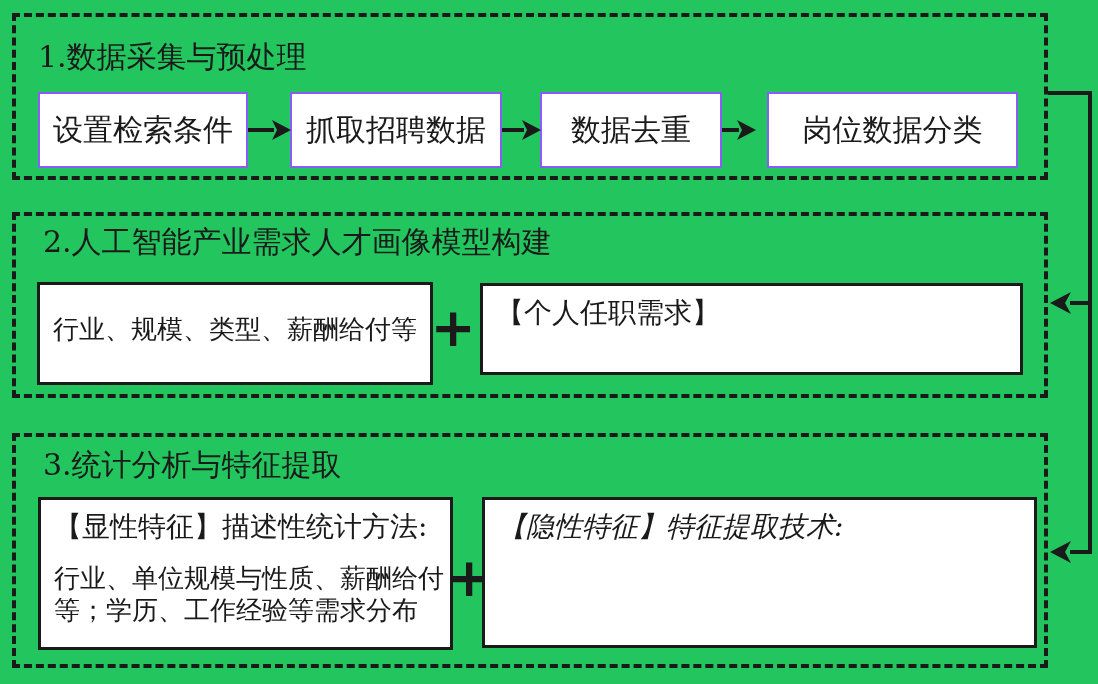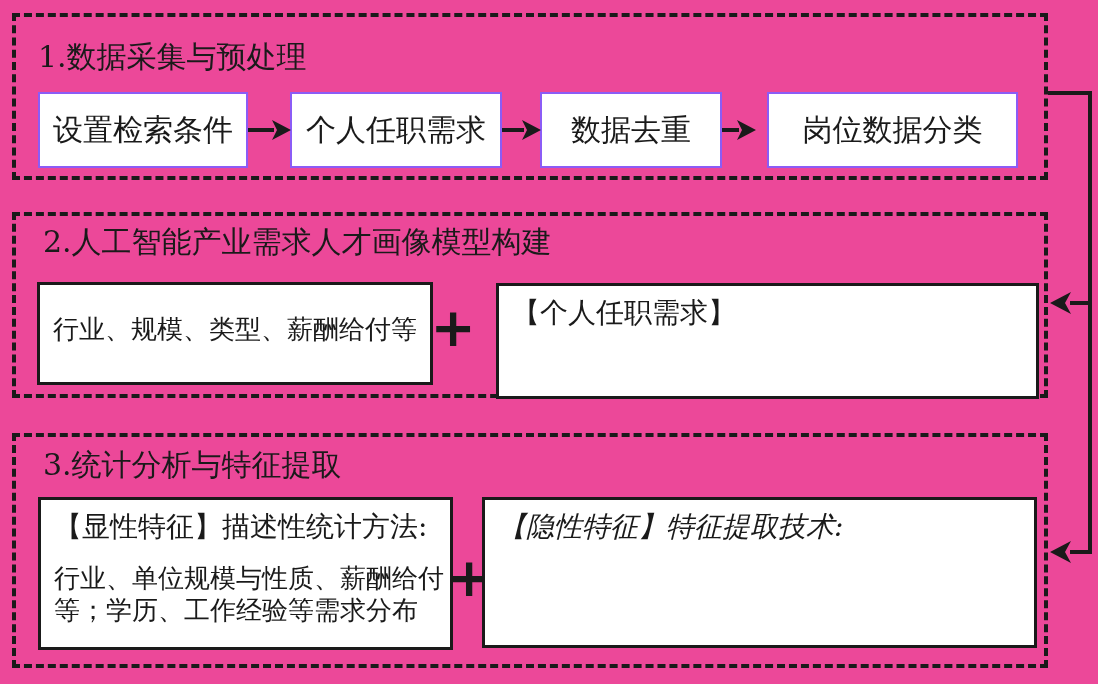--- a/index.html
+++ b/index.html
@@ -1,17 +1,17 @@
 <!DOCTYPE html>
 <html><head>
 <meta charset="utf-8">
 <style>
   html,body{margin:0;padding:0;background:#ffffff;}
   .page{
-    position:relative;width:1098px;height:684px;background:#ec4899;overflow:hidden;
+    position:relative;width:1098px;height:684px;background:#22c55e;overflow:hidden;
     font-family:"DejaVu Serif","Liberation Serif",serif;color:#1a1a1a;
   }
   .panel{
     position:absolute;box-sizing:border-box;border:4px dashed #1a1a1a;background:transparent;
   }
   .panel-1{left:12px;top:13px;width:1036px;height:167px;}
   .panel-2{left:12px;top:212px;width:1036px;height:186px;}
   .panel-3{left:12px;top:433px;width:1036px;height:235px;}
   .panel-title{
     position:absolute;font-size:30px;line-height:32px;white-space:nowrap;color:#1a1a1a;
@@ -38,32 +38,32 @@
   .overlay polygon{fill:#1a1a1a;stroke:none;}
 </style>
 </head>
 <body>
 
 <div class="page">
 
   <section class="panel panel-1">
     <div class="panel-title" style="left:22px;top:24px;">1.数据采集与预处理</div>
     <div class="flow-box" style="left:22px;top:75px;width:210px;height:76px;">设置检索条件</div>
-    <div class="flow-box" style="left:274px;top:75px;width:212px;height:76px;">个人任职需求</div>
+    <div class="flow-box" style="left:274px;top:75px;width:212px;height:76px;">抓取招聘数据</div>
     <div class="flow-box" style="left:524px;top:75px;width:182px;height:76px;">数据去重</div>
     <div class="flow-box" style="left:739px;top:75px;width:251px;height:76px;margin-left:12px;">岗位数据分类</div>
   </section>
 
   <section class="panel panel-2">
     <div class="panel-title" style="left:27px;top:10px;">2.人工智能产业需求人才画像模型构建</div>
     <div class="content-box" style="left:21px;top:66px;width:396px;height:103px;">
       <div class="box-body">行业、规模、类型、薪酬给付等</div>
     </div>
     <div class="plus" style="left:437px;top:112px;">+</div>
-    <div class="content-box" style="left:464px;top:67px;width:543px;height:116px;margin-left:16px;">
+    <div class="content-box" style="left:464px;top:67px;width:543px;height:92px;">
       <div class="box-heading">【个人任职需求】</div>
     </div>
   </section>
 
   <section class="panel panel-3">
     <div class="panel-title" style="left:27px;top:12px;">3.统计分析与特征提取</div>
     <div class="content-box" style="left:22px;top:60px;width:415px;height:153px;">
       <div class="box-heading">【显性特征】描述性统计方法:</div>
       <div class="box-body">
         <span class="line">行业、单位规模与性质、薪酬给付</span>

